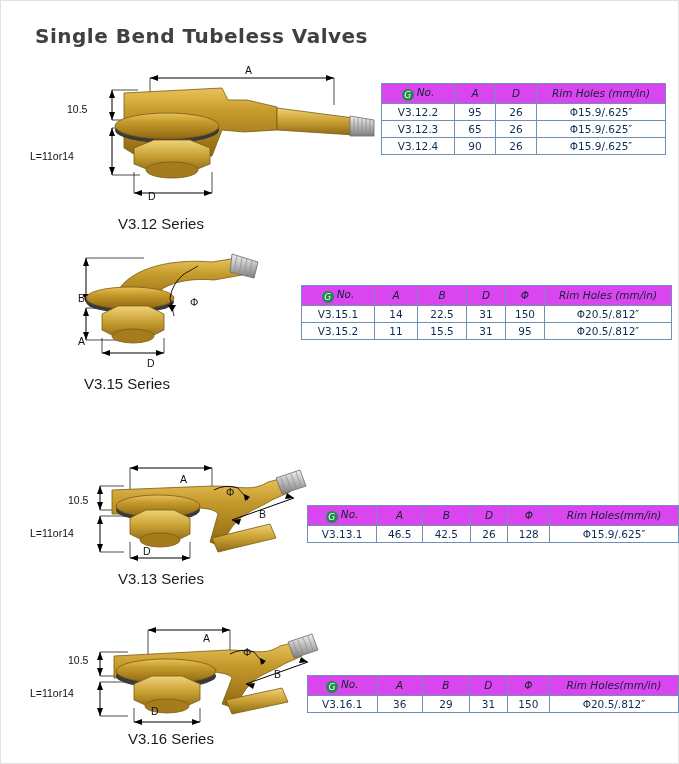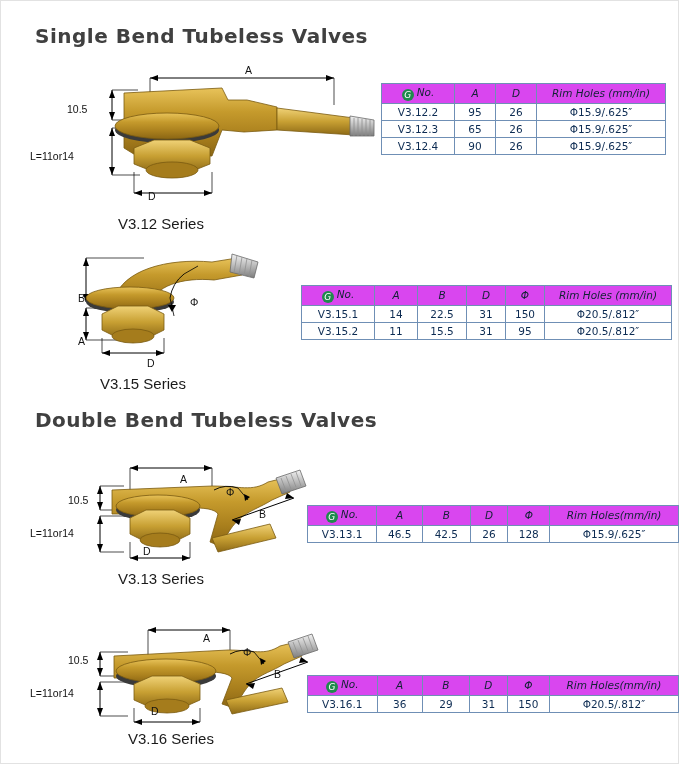--- a/index.html
+++ b/index.html
@@ -222,21 +222,21 @@
       <path d="M108,58 A38,38 0 0 1 122,34" fill="none" stroke="#000" stroke-width="0.9"></path>
       <line x1="122" y1="34" x2="136" y2="26" stroke="#000" stroke-width="0.8"></line>
       <line x1="108" y1="58" x2="112" y2="76" stroke="#000" stroke-width="0.8"></line>
       <path d="M110,72 l-4,-7 h8 z" fill="#000"></path>
     </svg>
   </div>
   <div class="dimlabel" style="left:78px;top:292px;">B</div>
   <div class="dimlabel" style="left:78px;top:335px;">A</div>
   <div class="dimlabel" style="left:147px;top:357px;">D</div>
   <div class="dimlabel" style="left:190px;top:296px;">Φ</div>
-  <div class="caption" style="left:100px;top:375px;">V3.15 Series</div>
+  <div class="caption" style="left:84px;top:375px;">V3.15 Series</div>
 
   <table class="spec" style="left:301px;top:285px;">
     <thead>
       <tr>
         <th style="width:64px;"><span class="logo-dot">G</span><span>No.</span></th>
         <th style="width:34px;">A</th>
         <th style="width:40px;">B</th>
         <th style="width:30px;">D</th>
         <th style="width:30px;">Φ</th>
         <th style="width:118px;">Rim Holes (mm/in)</th>
@@ -255,21 +255,20 @@
         <td>V3.15.2</td>
         <td>11</td>
         <td>15.5</td>
         <td>31</td>
         <td>95</td>
         <td>Φ20.5/.812″</td>
       </tr>
     </tbody>
   </table>
 
-  <h1 class="section" style="left:33px;top:406px;">Double Bend Tubeless Valves</h1>
 
   <div class="drawing" style="left:62px;top:452px;width:300px;height:130px;">
     <svg width="300" height="130" viewBox="0 0 300 130">
 
       <line x1="68" y1="16" x2="150" y2="16" stroke="#000" stroke-width="1"></line>
       <path d="M68,16 l8,-3 v6 z" fill="#000"></path>
       <path d="M150,16 l-8,-3 v6 z" fill="#000"></path>
       <line x1="68" y1="16" x2="68" y2="40" stroke="#000" stroke-width="0.7"></line>
       <line x1="150" y1="16" x2="150" y2="40" stroke="#000" stroke-width="0.7"></line>
 

